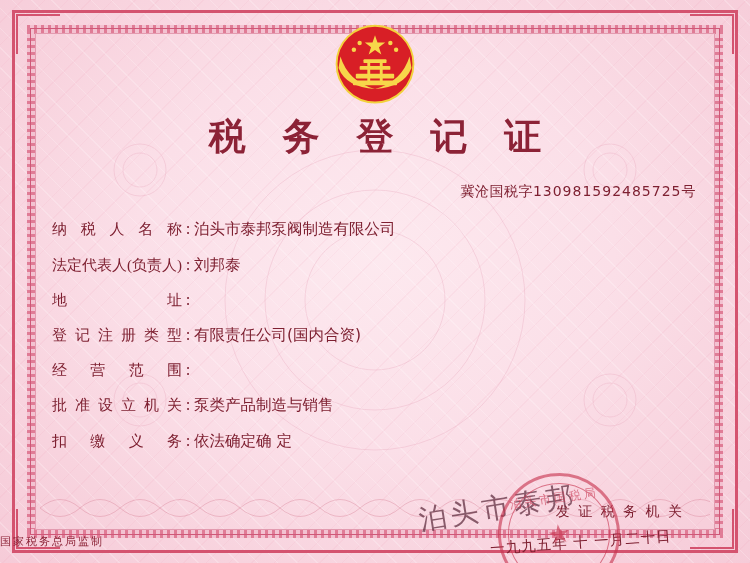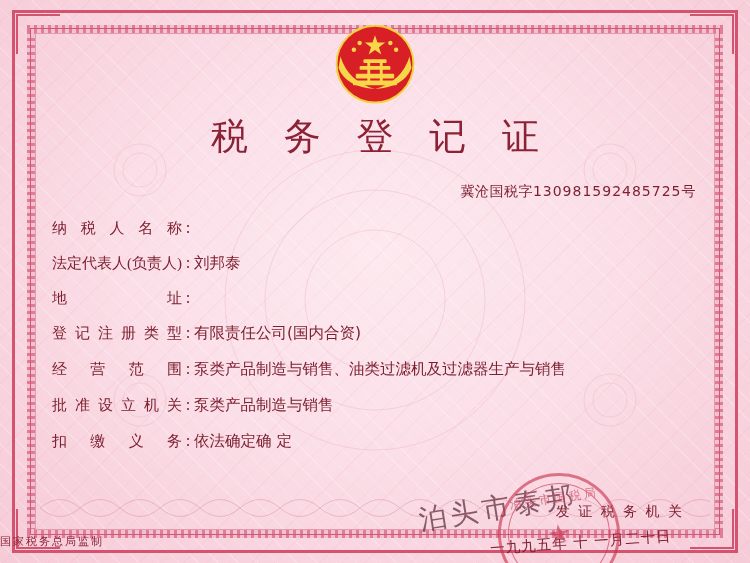--- a/index.html
+++ b/index.html
@@ -99,21 +99,21 @@
   .content {
     position: absolute;
     left: 52px; right: 52px; top: 104px;
     z-index: 4;
   }
 
   .title {
     text-align: center;
     font-family: "DejaVu Serif", "Liberation Serif", serif;
     font-size: 37px;
-    font-weight: normal;
+    font-weight: bold;
     letter-spacing: 12px;
     color: #8c2236;
     text-indent: 12px;
     margin-top: 8px;
   }
 
   .serial-row {
     position: relative;
     height: 26px;
     margin-top: 19px;
@@ -314,20 +314,21 @@
       <div class="serial">
         <span>冀沧国税字</span><span class="sn-num">130981592485725</span><span>号</span>
       </div>
     </div>
 
     <div class="fields">
 
       <div class="field-row">
         <div class="field-label">纳税人名称</div>
         <div class="field-sep">:</div>
+        <div class="field-value">泊头市泰邦泵阀制造有限公司</div>
       </div>
 
       <div class="field-row">
         <div class="field-label">法定代表人(负责人)</div>
         <div class="field-sep">:</div>
         <div class="field-value">刘邦泰</div>
       </div>
 
       <div class="field-row">
         <div class="field-label">地址</div>
@@ -336,21 +337,20 @@
 
       <div class="field-row">
         <div class="field-label">登记注册类型</div>
         <div class="field-sep">:</div>
         <div class="field-value">有限责任公司(国内合资)</div>
       </div>
 
       <div class="field-row">
         <div class="field-label">经营范围</div>
         <div class="field-sep">:</div>
-        <div class="field-value">泵类产品制造与销售、油类过滤机及过滤器生产与销售</div>
       </div>
 
       <div class="field-row">
         <div class="field-label">批准设立机关</div>
         <div class="field-sep">:</div>
         <div class="field-value">泵类产品制造与销售</div>
       </div>
 
       <div class="field-row">
         <div class="field-label">扣缴义务</div>

